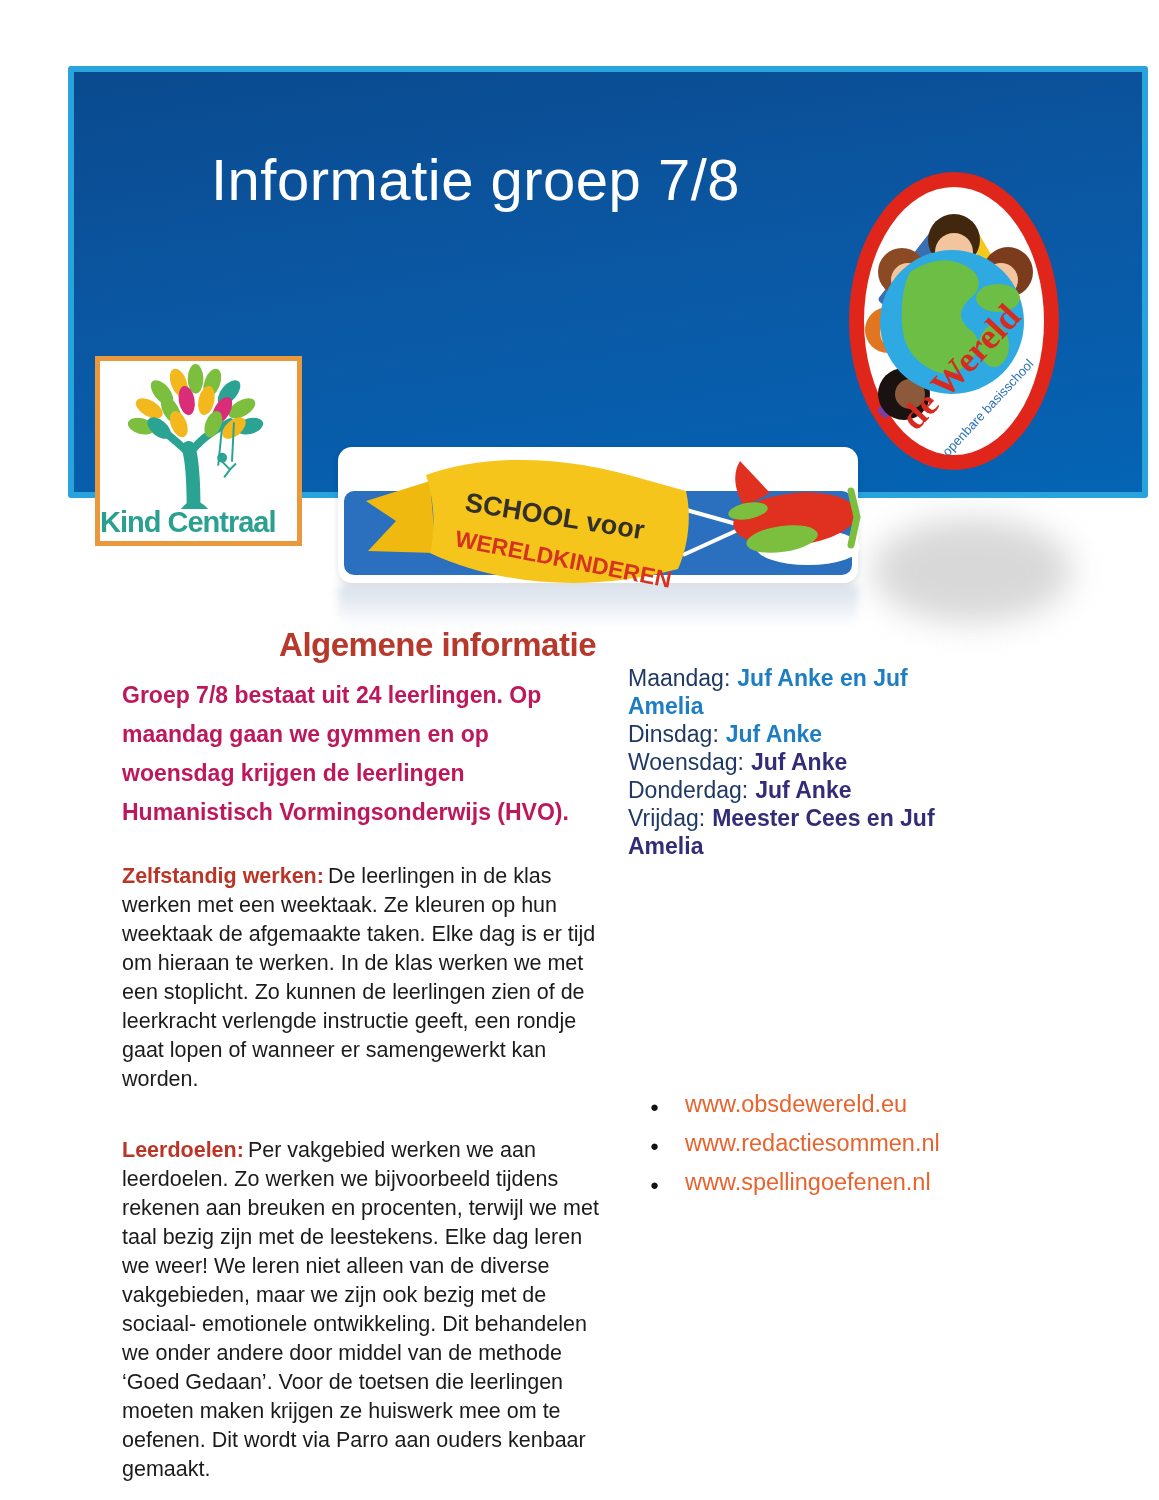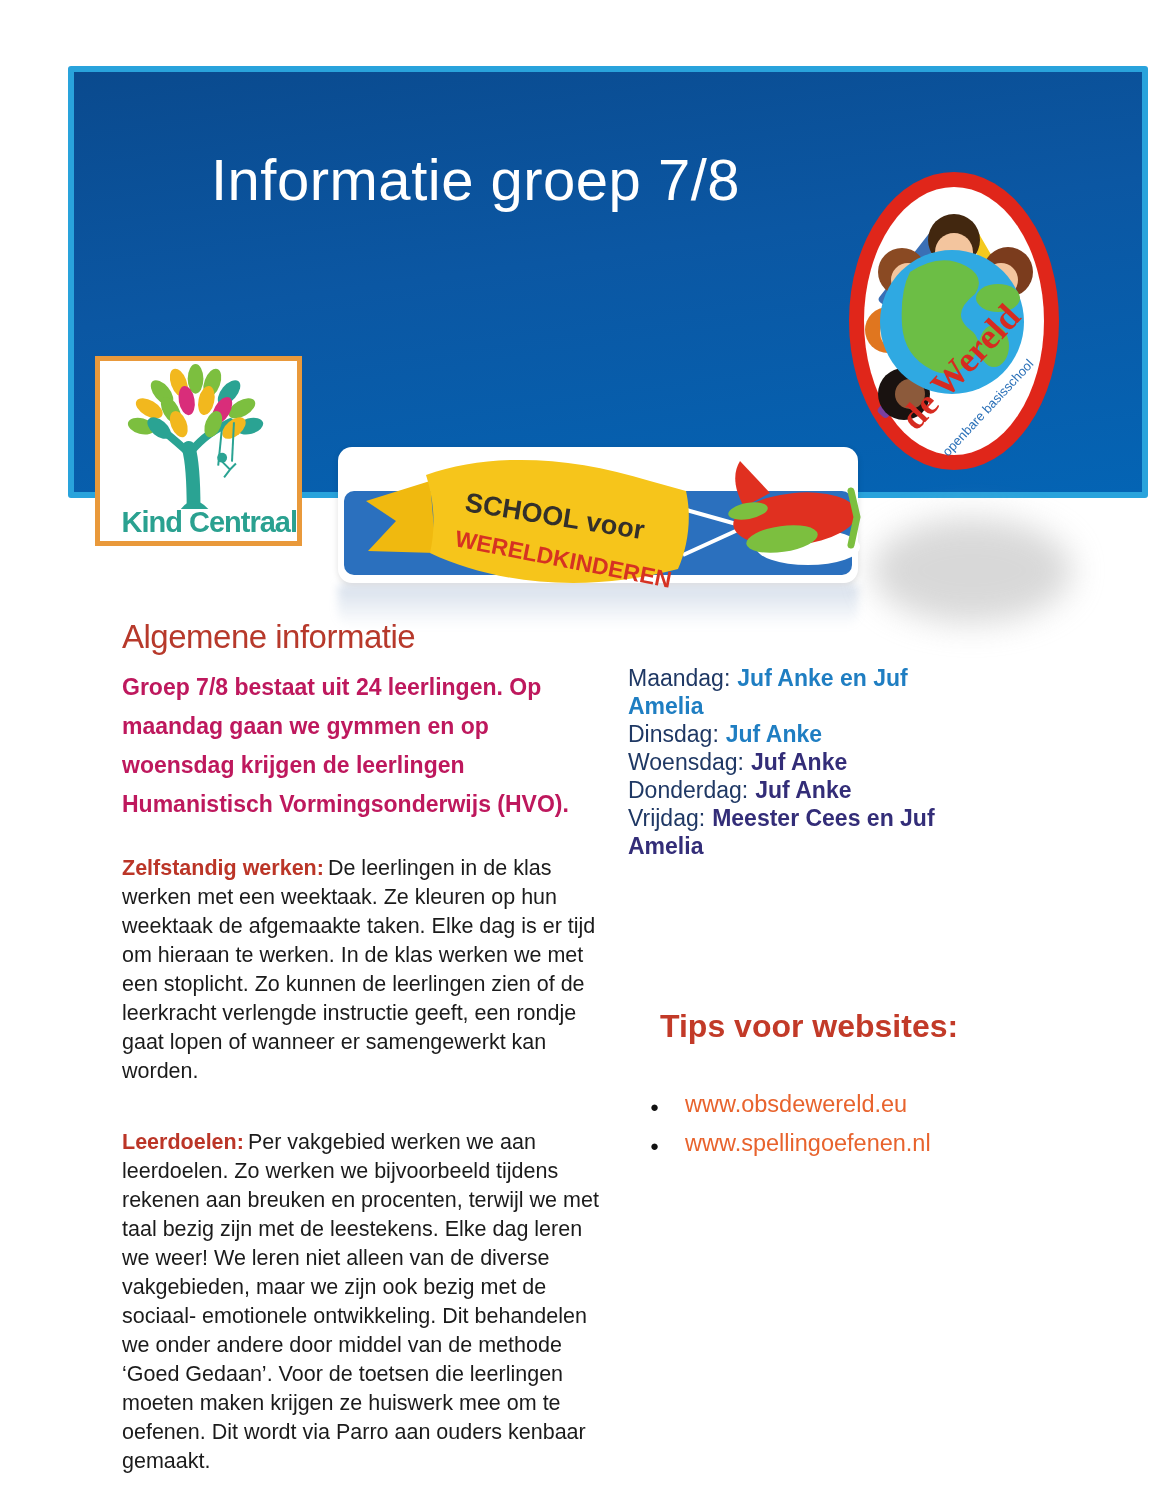--- a/index.html
+++ b/index.html
@@ -24,21 +24,21 @@
   
   .wereld-logo { position:absolute; left:848px; top:170px; width:212px; height:302px; }
 
   
   .kind-logo {
     position:absolute; left:95px; top:356px; width:207px; height:190px;
     background:#ffffff; border:5px solid #e9993b; z-index:3;
   }
   .kind-label {
     position:absolute; left:0; bottom:2px; width:100%;
-    text-align:right; color:#2aa190; font-weight:bold; font-size:29px; letter-spacing:-1px;
+    text-align:left; color:#2aa190; font-weight:bold; font-size:29px; letter-spacing:-1px;
   }
 
   
   .banner {
     position:absolute; left:338px; top:447px; width:520px; height:136px;
     background:#ffffff; border-radius:14px; z-index:2;
     box-shadow:0 2px 6px rgba(0,0,0,0.12);
   }
   .banner svg { position:absolute; left:0; top:0; overflow:visible; }
   .banner-reflection {
@@ -47,21 +47,21 @@
     filter:blur(4px); border-radius:0 0 14px 14px; z-index:1;
   }
   .smudge {
     position:absolute; left:872px; top:518px; width:200px; height:105px;
     background:#b9b9b9; border-radius:50%; filter:blur(16px); opacity:0.55;
   }
 
   
   .col-left { position:absolute; left:122px; top:618px; width:482px; }
   .section-heading {
-    margin:0; color:#b7392b; font-size:33px; font-weight:normal; letter-spacing:-0.5px;
+    margin:8px; color:#b7392b; font-size:33px; font-weight:bold; letter-spacing:-0.5px;text-align:right;
   }
   .intro {
     margin:12px 0 0 0; color:#be185d; font-size:23px; line-height:39px;font-weight:bold;
   }
   .body-para {
     margin:30px 0 0 0; color:#1b1b1b; font-size:21.5px; line-height:29px;
   }
   .body-para.leerdoelen { margin-top:42px; }
   .red-label { color:#bb3527; font-weight:bold; margin-right:4px; }
 
@@ -196,23 +196,25 @@
   </div>
 
   <div class="schedule">
     <p><span class="day">Maandag:</span><span class="teacher" data-color="blue">Juf Anke en Juf Amelia</span></p>
     <p><span class="day">Dinsdag:</span><span class="teacher" data-color="blue">Juf Anke</span></p>
     <p><span class="day">Woensdag:</span><span class="teacher" data-color="indigo">Juf Anke</span></p>
     <p><span class="day">Donderdag:</span><span class="teacher" data-color="indigo">Juf Anke</span></p>
     <p><span class="day">Vrijdag:</span><span class="teacher" data-color="indigo">Meester Cees en Juf Amelia</span></p>
   </div>
 
-  <h2 class="tips-heading">Tips voor websites:</h2>
   <ul class="tips-list">
     <li>
         <a class="website-link">www.obsdewereld.eu</a>
       </li>
     <li>
+        <a class="website-link">www.redactiesommen.nl</a>
+      </li>
+    <li>
         <a class="website-link">www.spellingoefenen.nl</a>
       </li>
   </ul>
 
 </div>
 
 </body></html>

